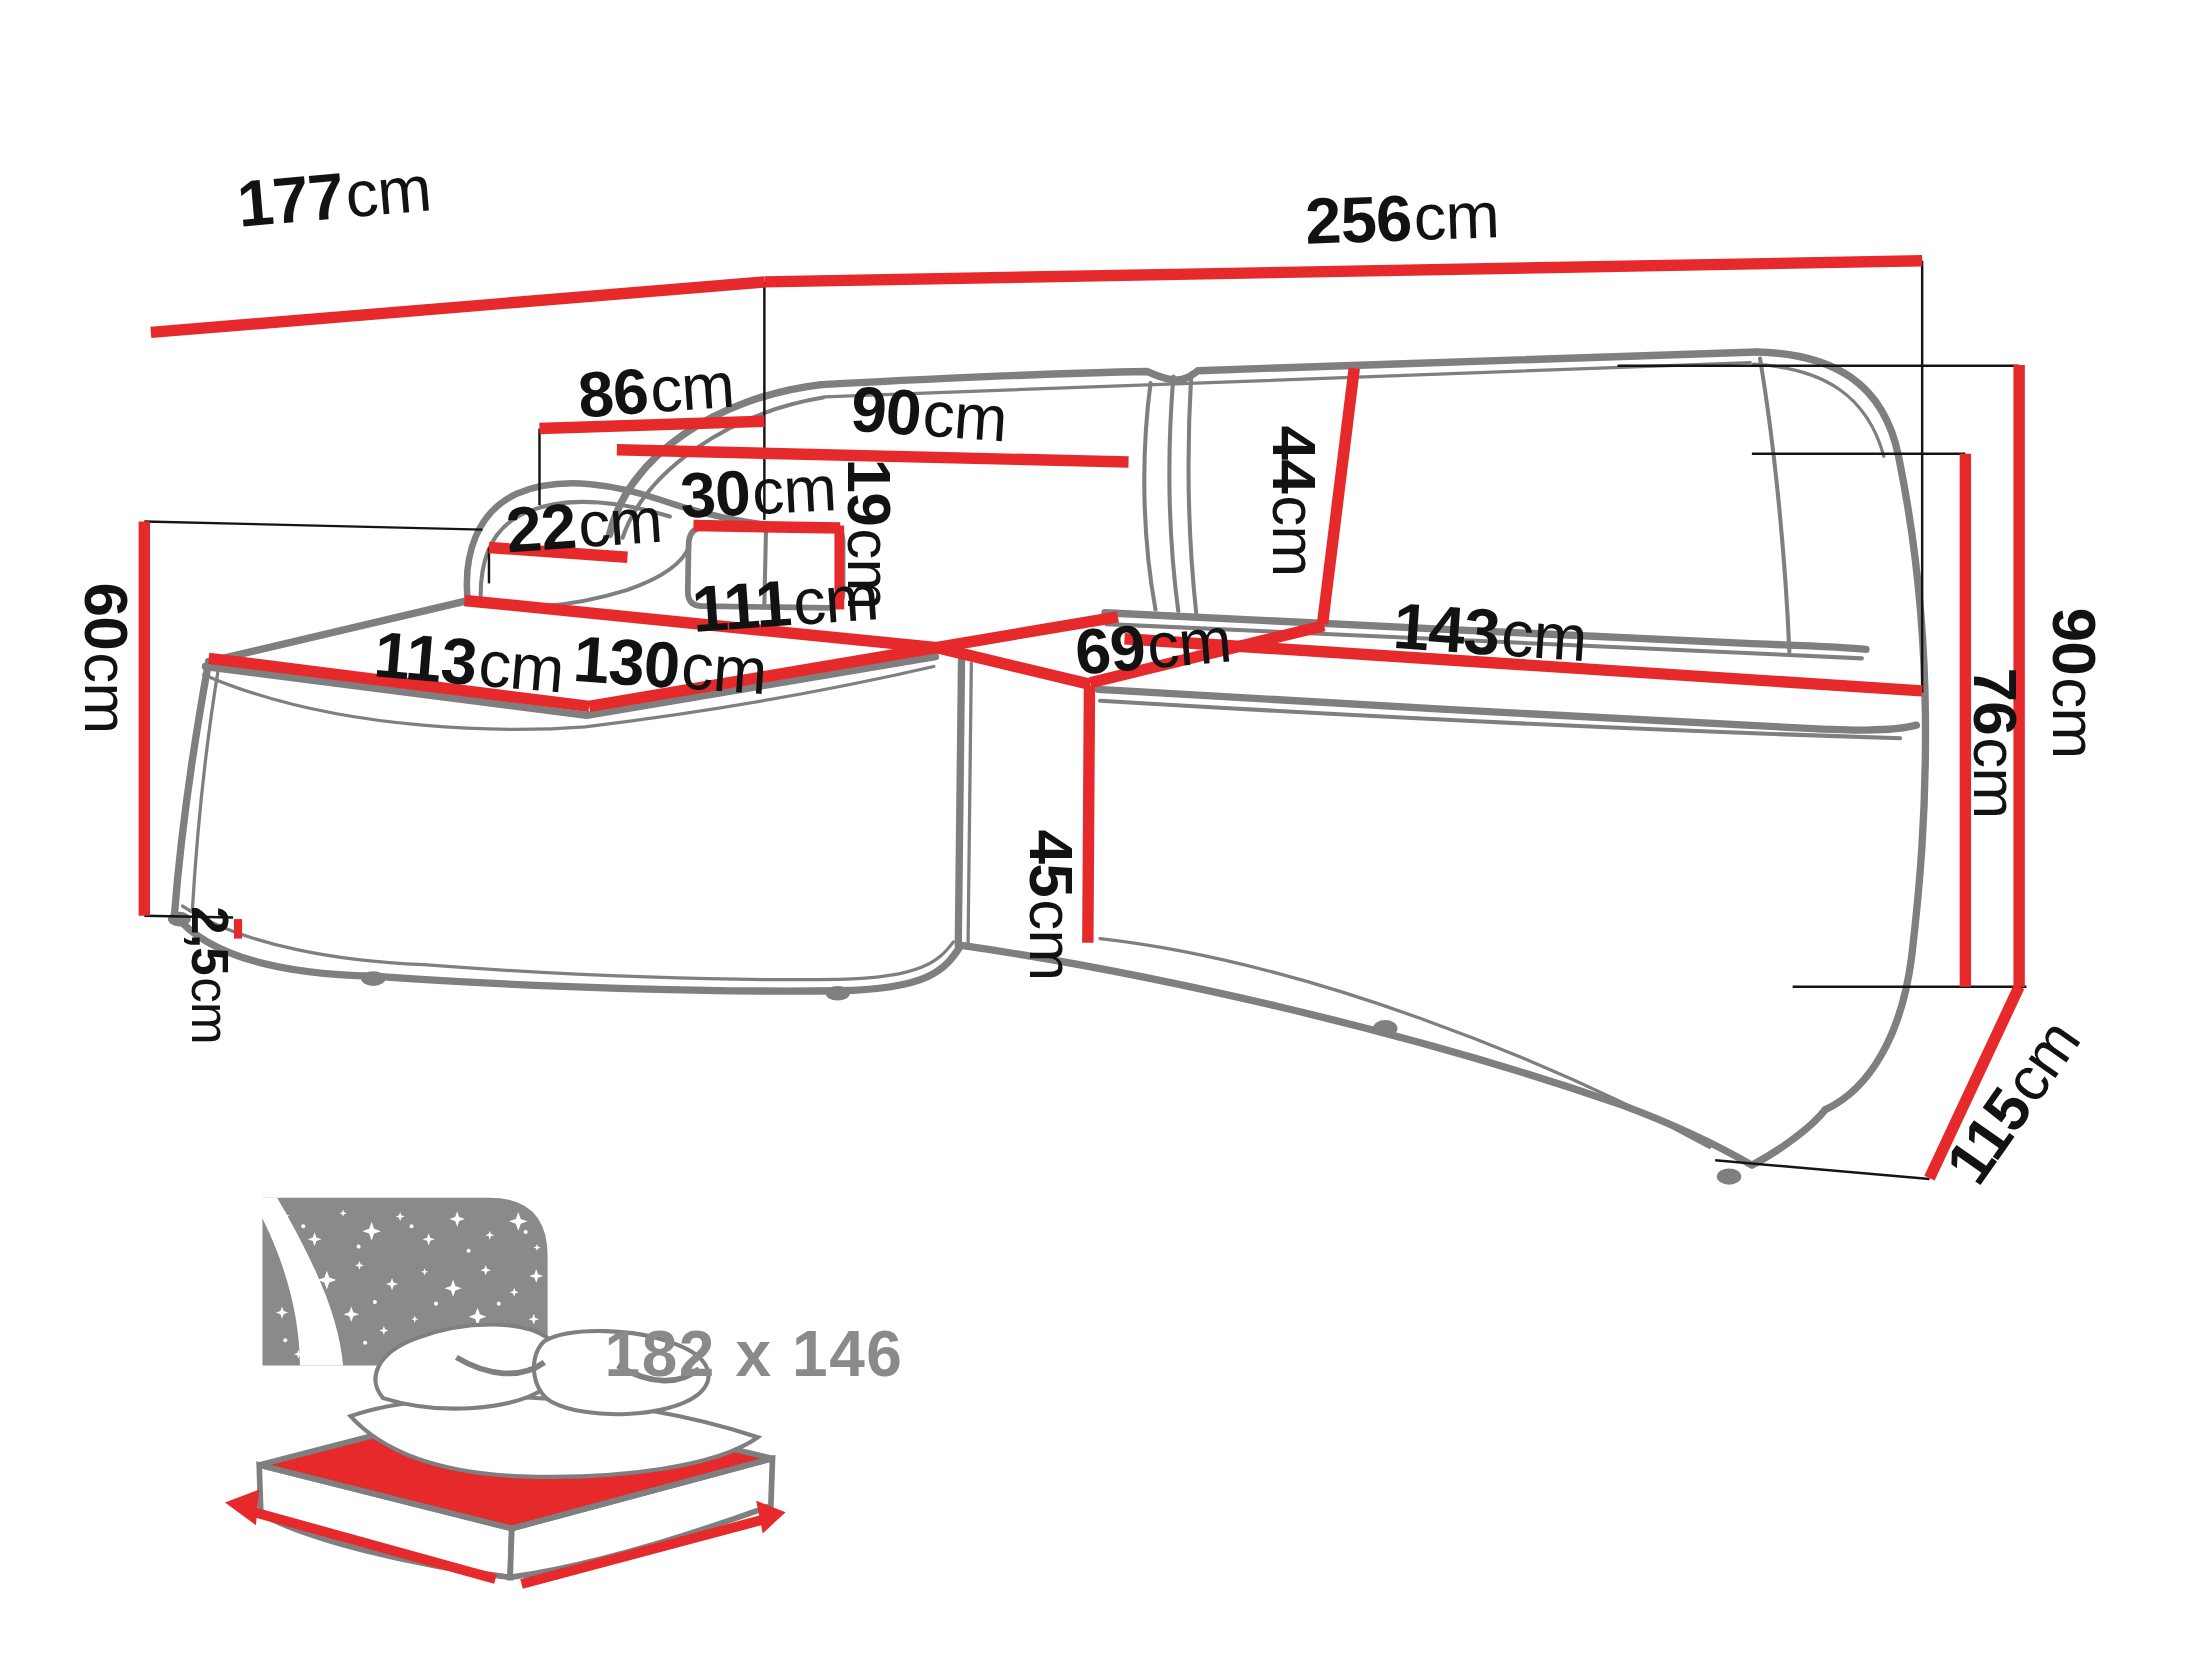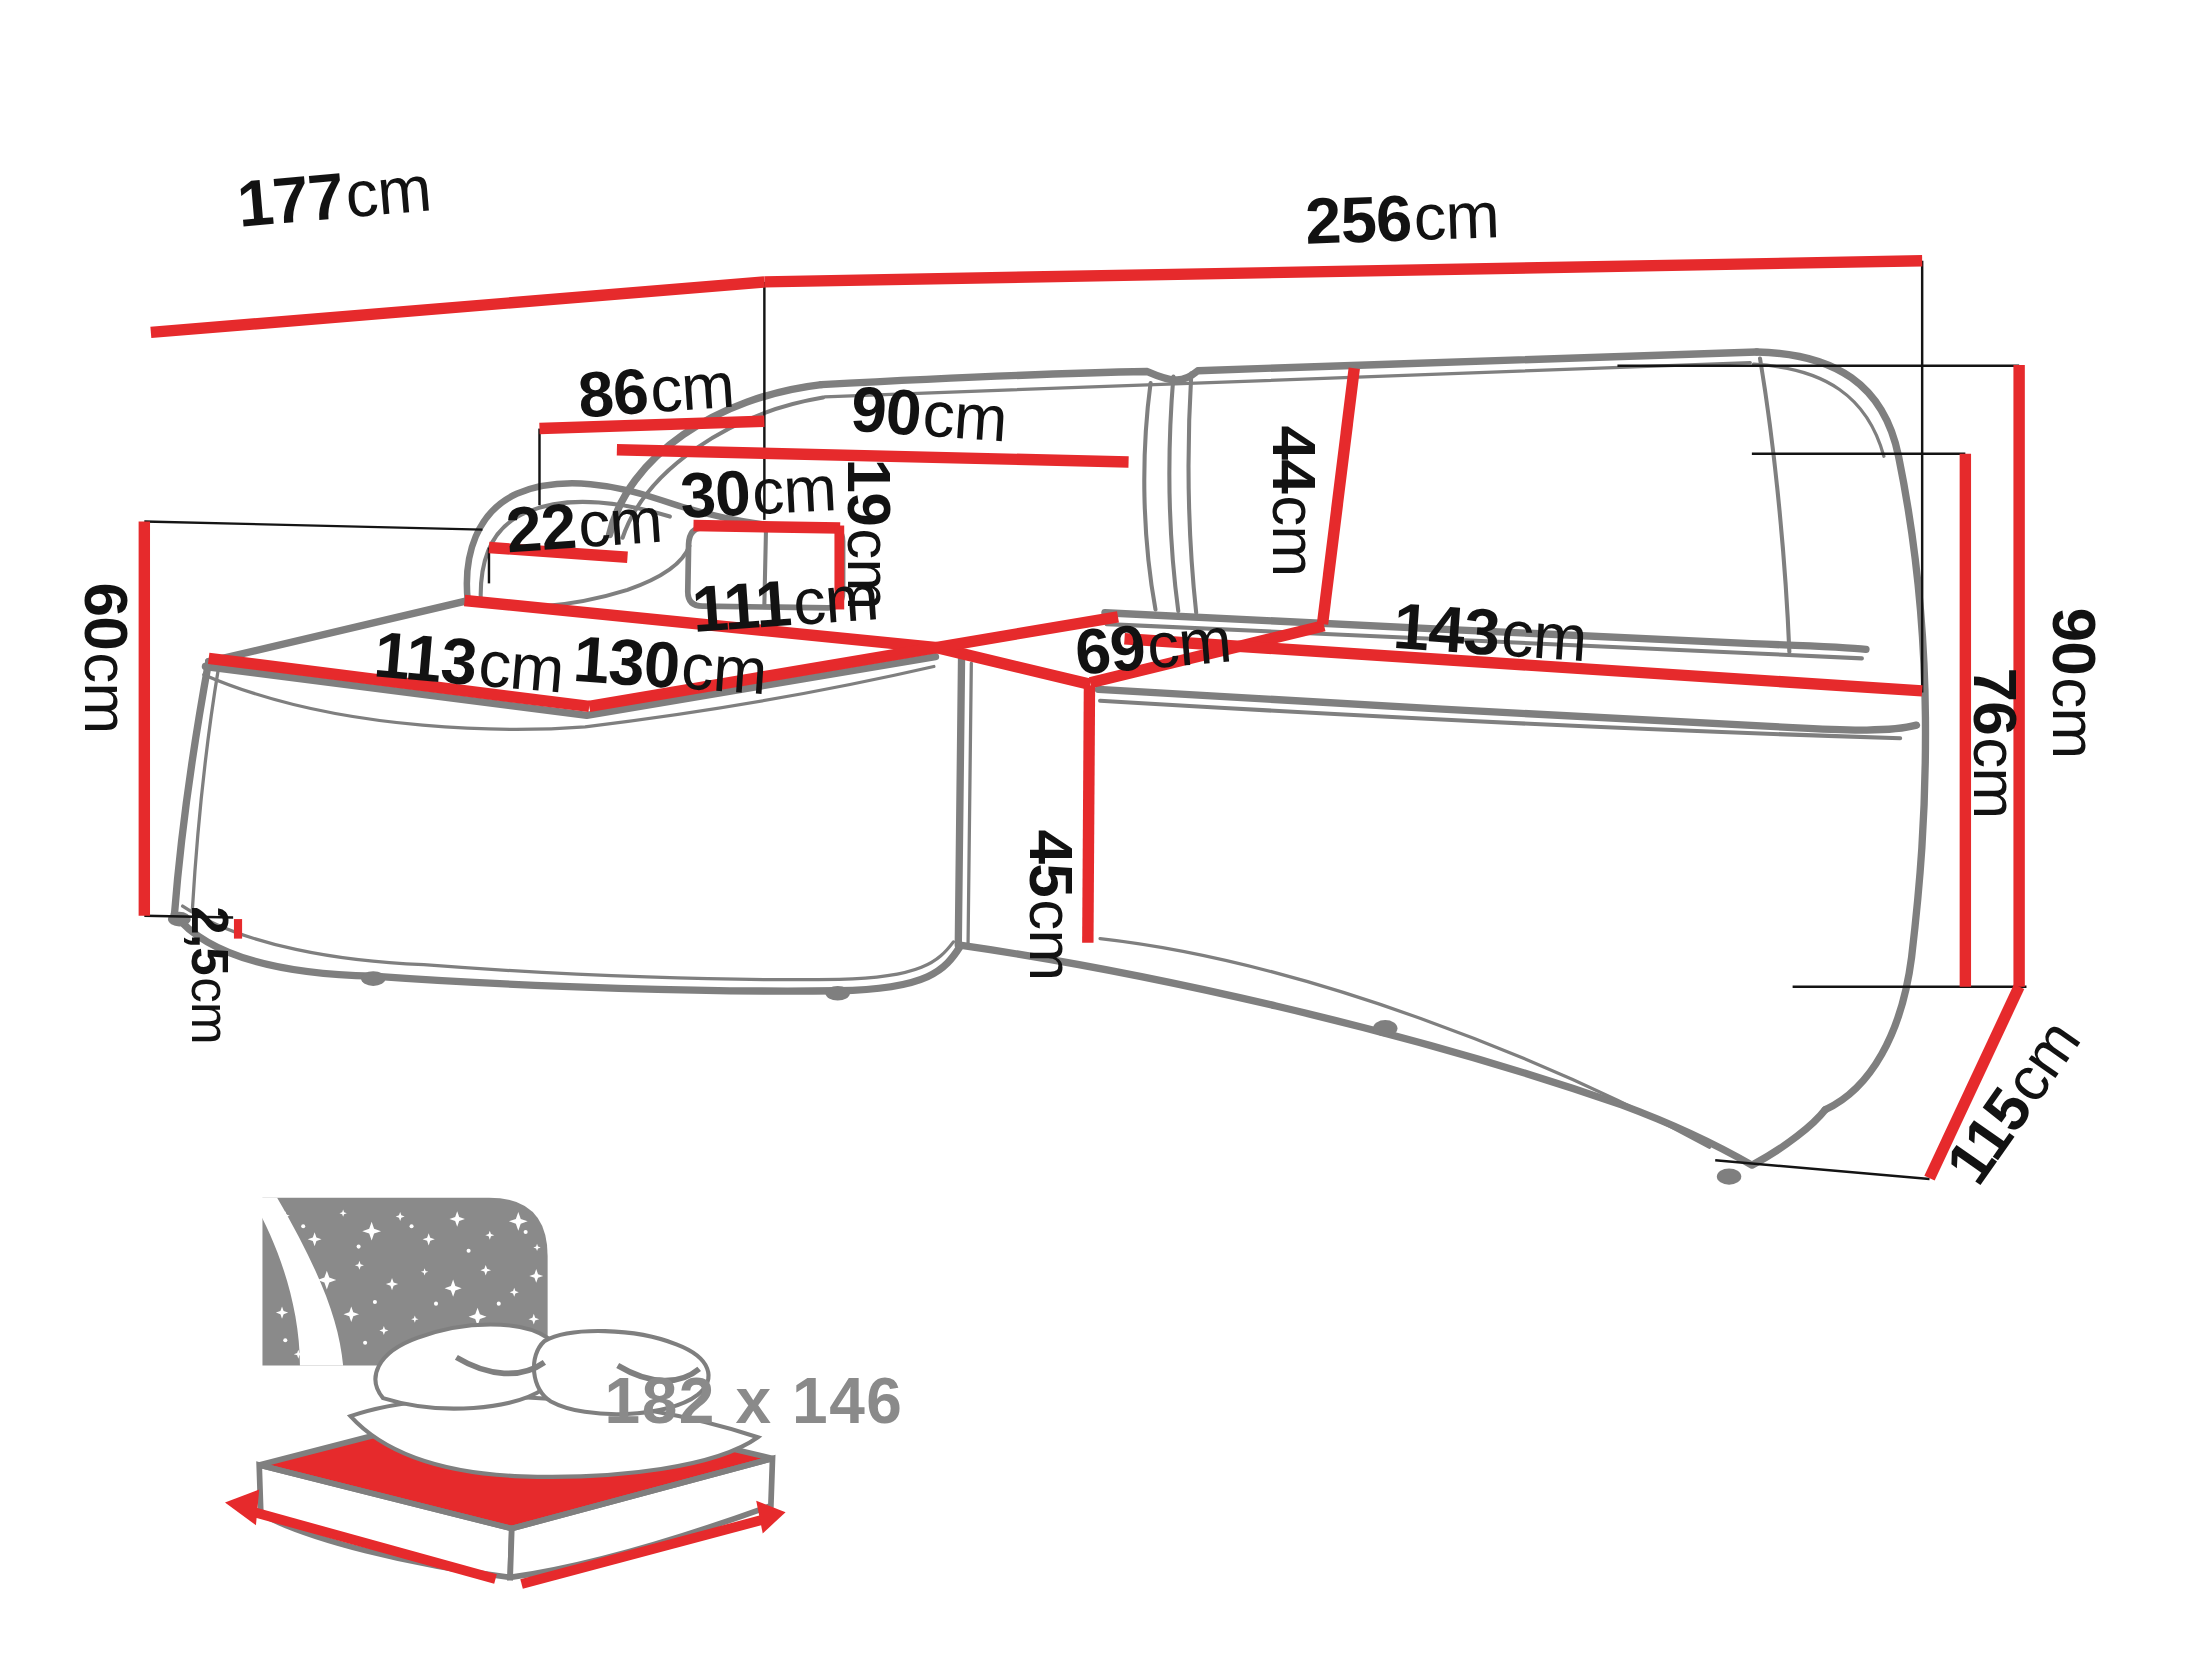--- a/index.html
+++ b/index.html
@@ -4,21 +4,21 @@
 <style>
   html,body{margin:0;padding:0;background:#fff;}
   .stage{position:relative;width:2205px;height:1654px;background:#fff;overflow:hidden;
          font-family:"Liberation Sans",sans-serif;}
   .stage svg{position:absolute;left:0;top:0;}
   .lbl{position:absolute;white-space:nowrap;color:#121212;line-height:1;
        letter-spacing:-0.8px;font-size:var(--fs,62px);
        transform:translate(-50%,-50%) rotate(var(--r,0deg));}
   .lbl .n{font-weight:700;}
   .lbl .u{font-weight:400;margin-left:2.4px;}
-  .lbl.gray{color:#8a8a8a;font-weight:700;letter-spacing:1.6px;margin-top:47px;}
+  .lbl.gray{color:#8a8a8a;font-weight:700;letter-spacing:1.6px;}
 </style>
 </head>
 <body>
 
 <div class="stage">
 
 <svg width="2205" height="1654" viewBox="0 0 2706 2030">
 
   <g fill="none" stroke="#7f7f7f" stroke-width="9" stroke-linecap="round" stroke-linejoin="round">
 

